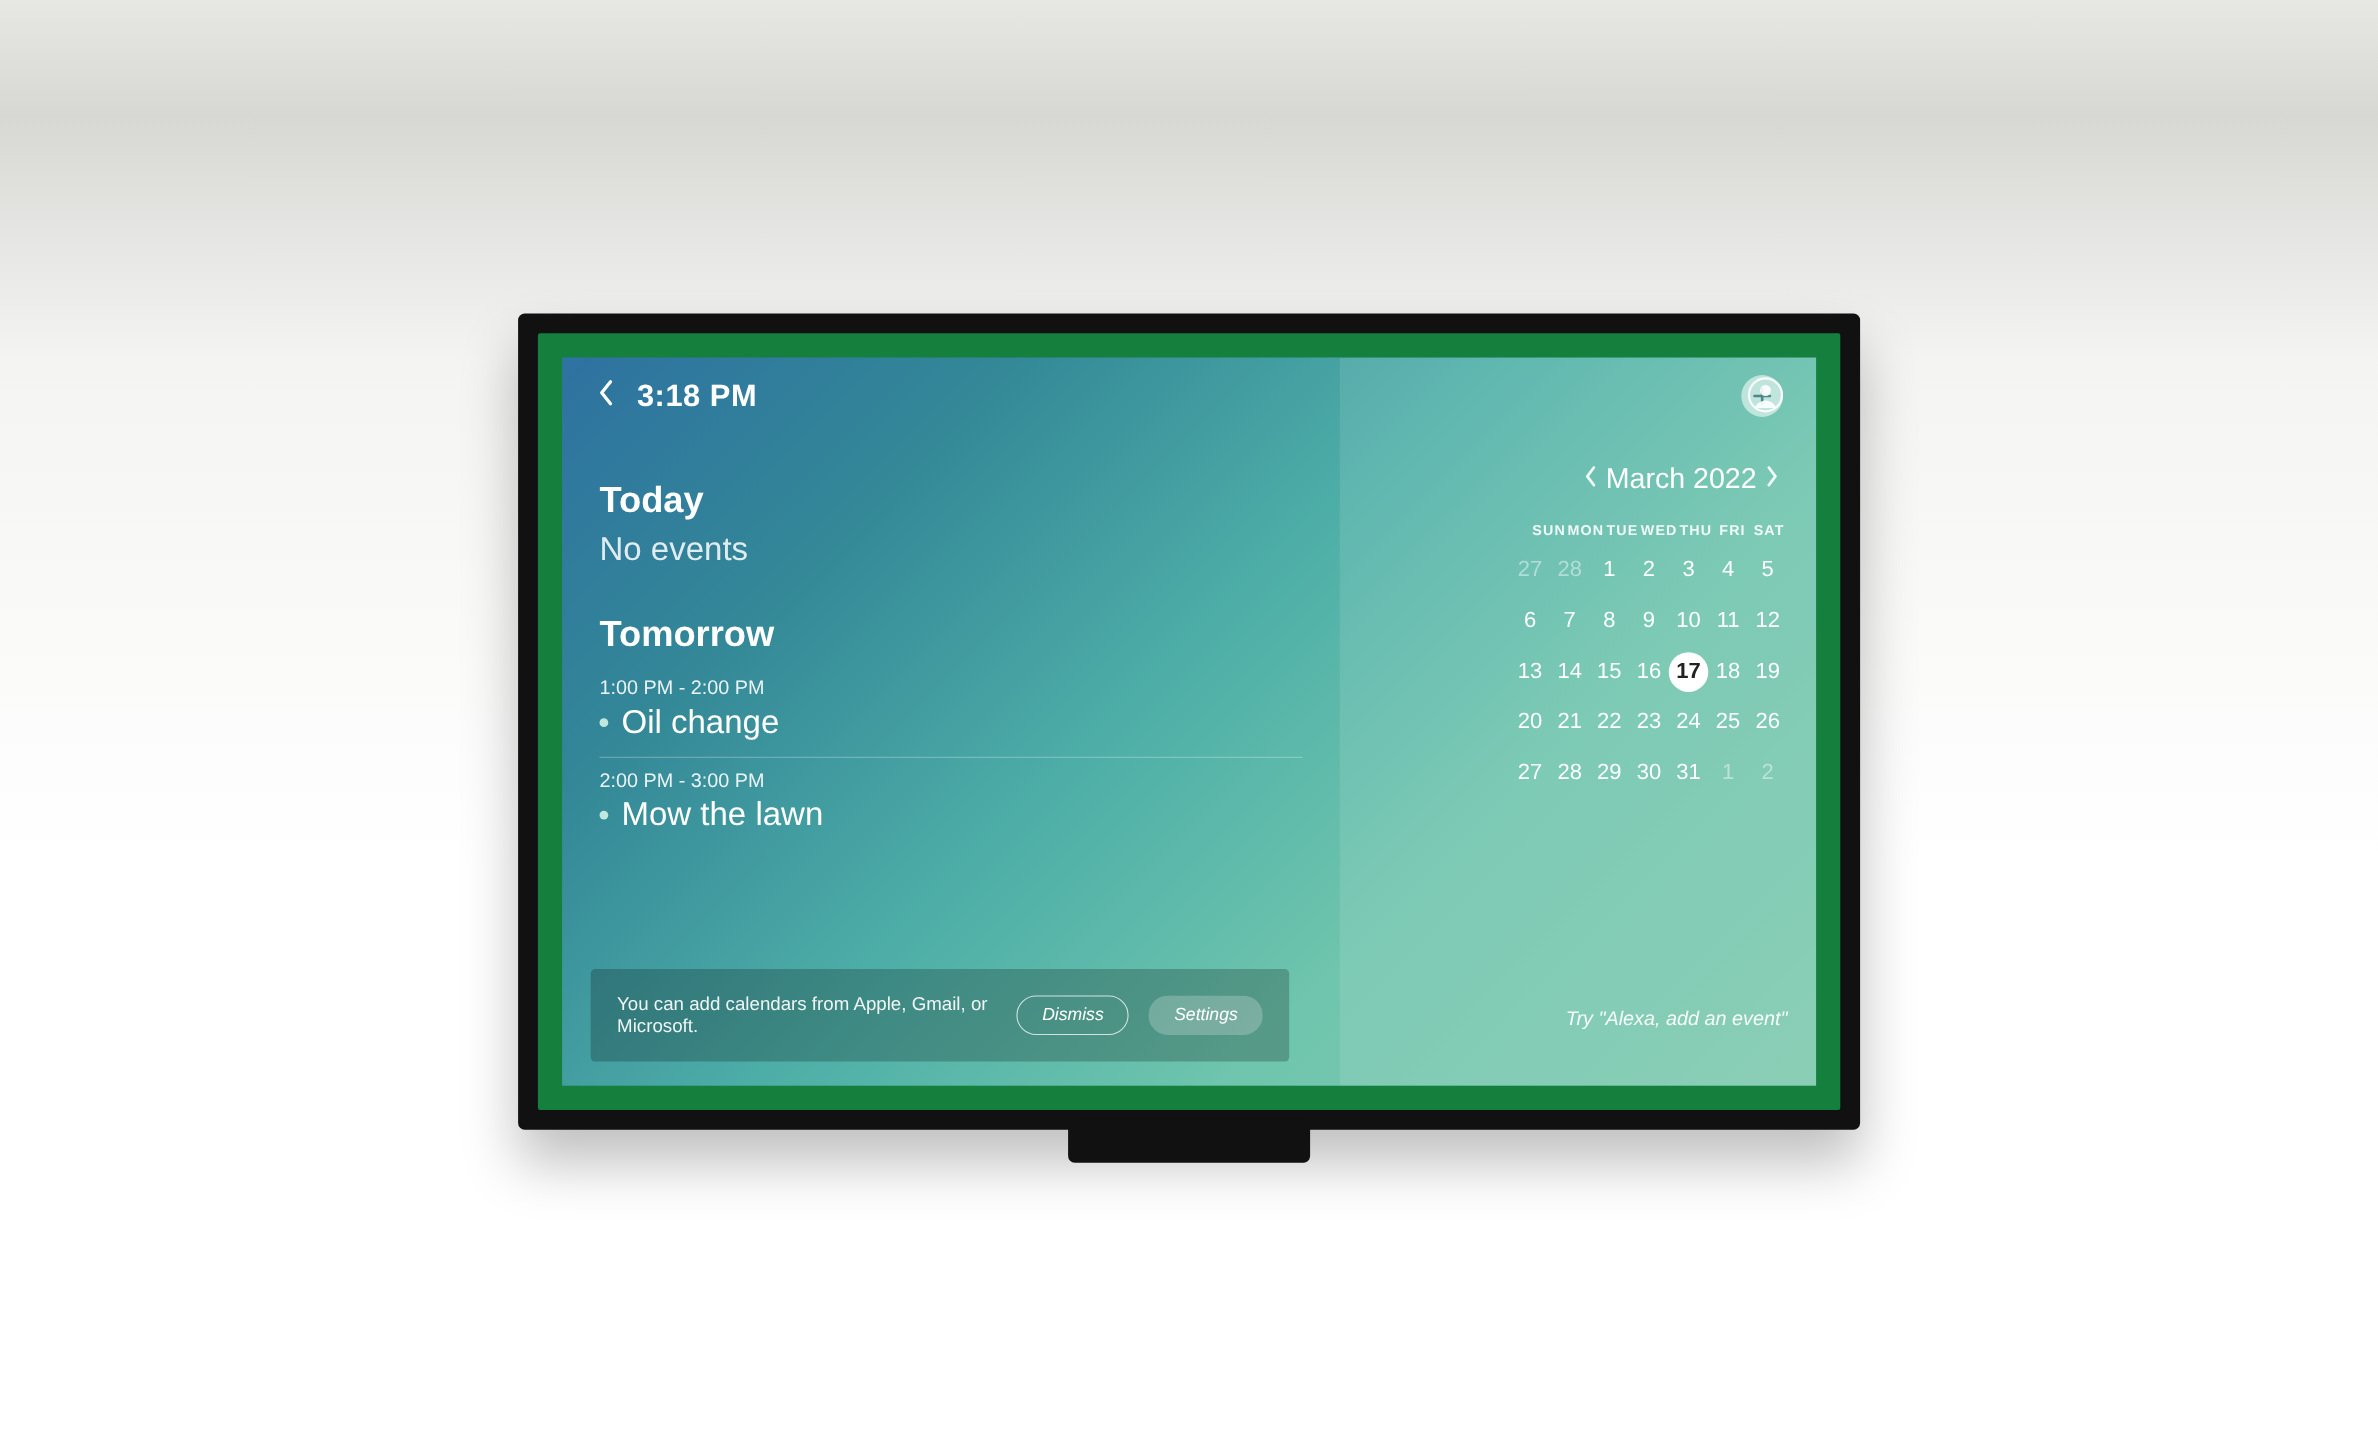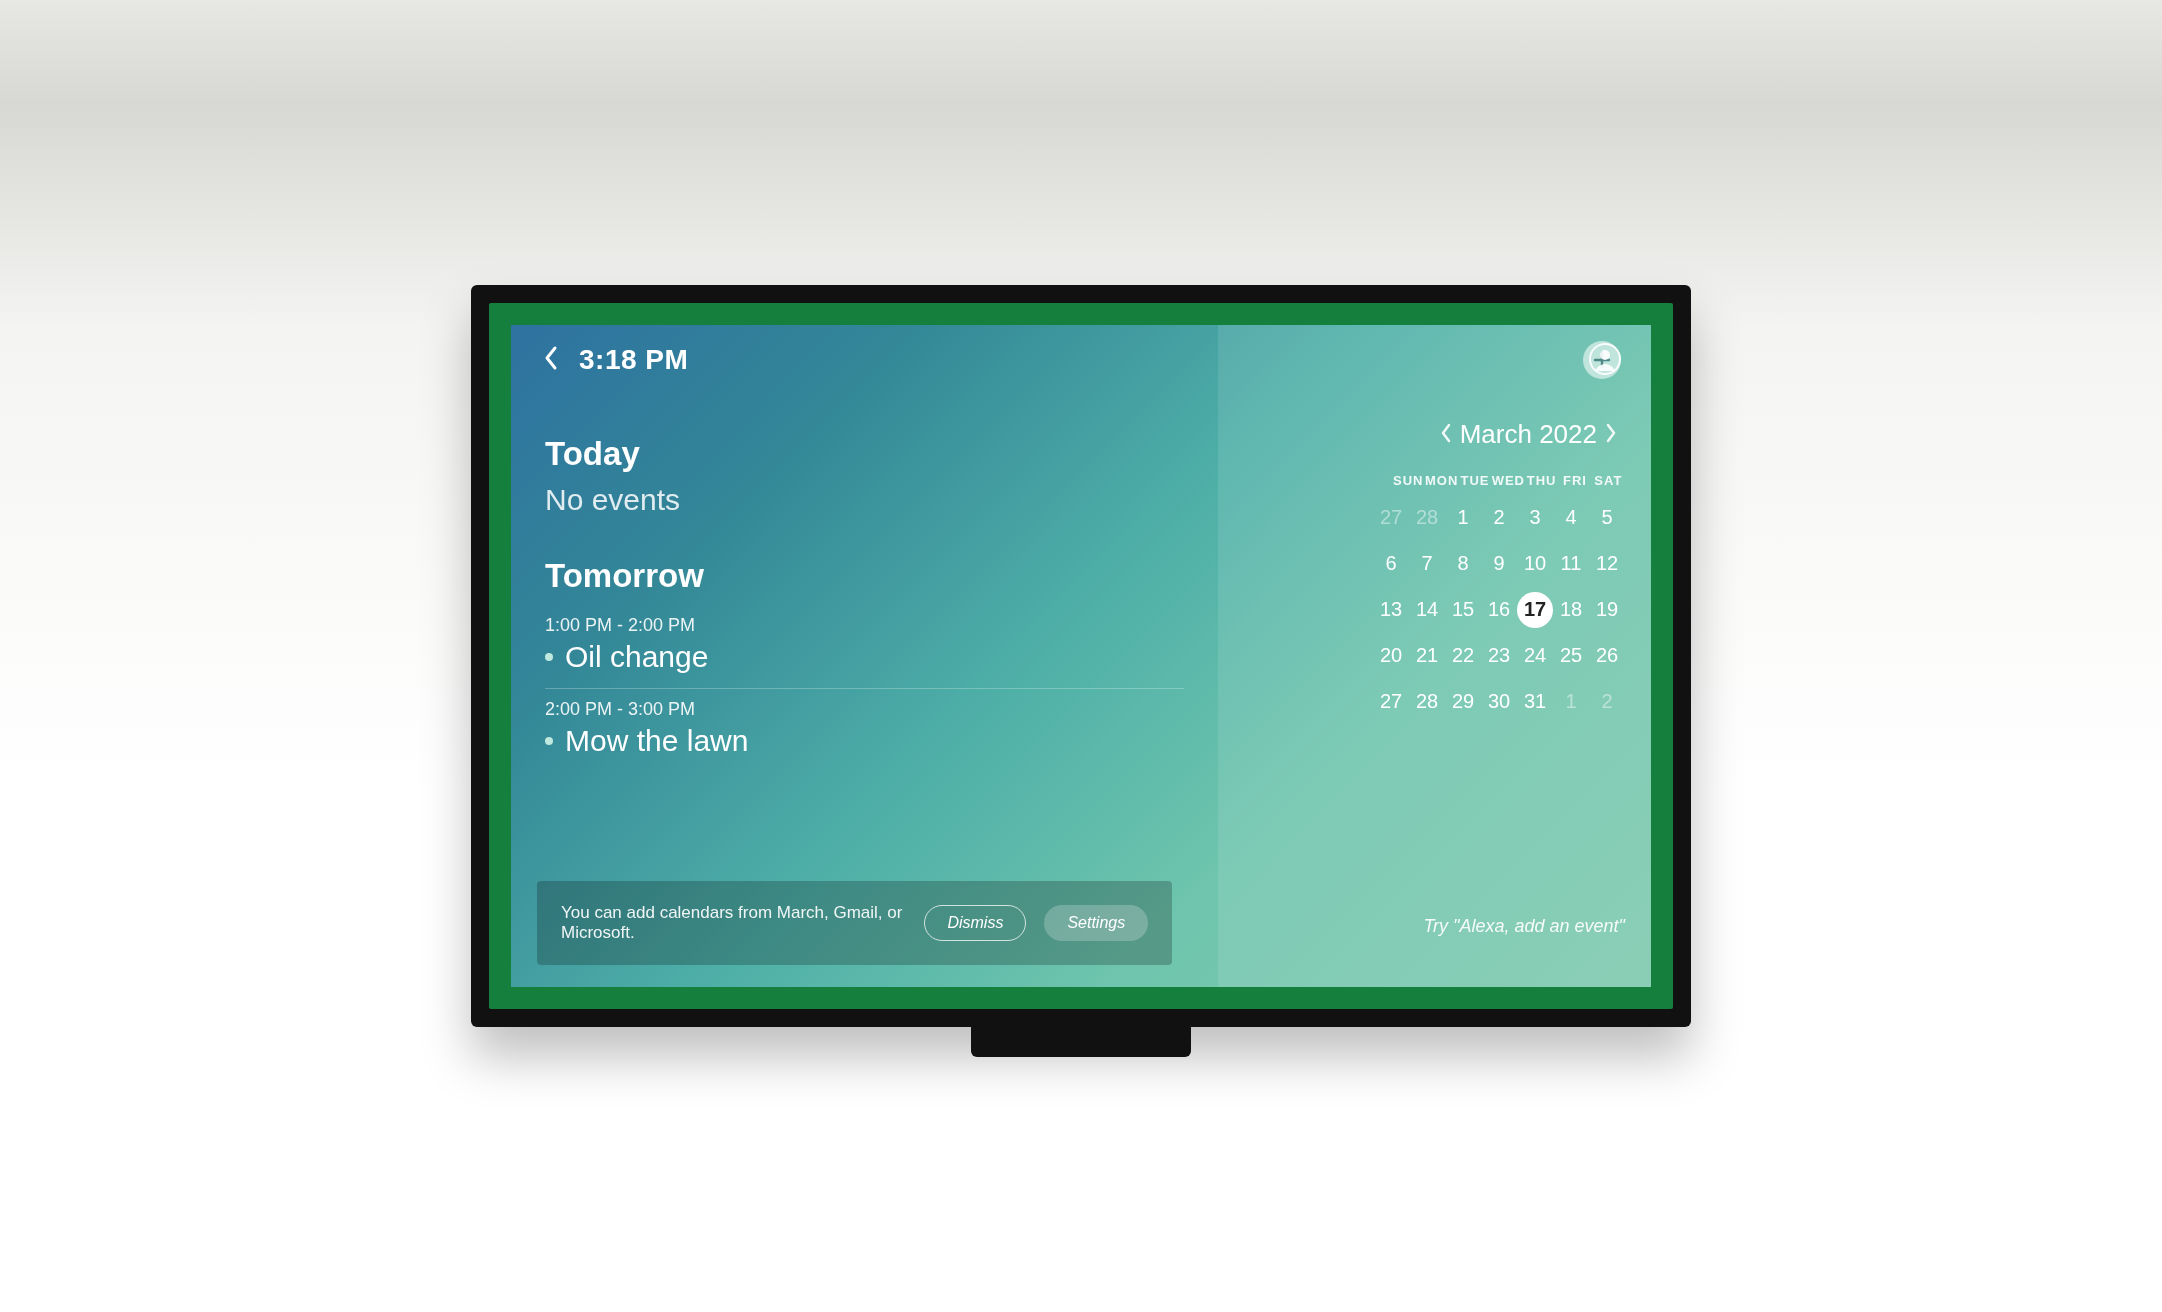--- a/index.html
+++ b/index.html
@@ -296,21 +296,21 @@
               <div class="day-cell">30</div>
               <div class="day-cell">31</div>
               <div class="day-cell muted">1</div>
               <div class="day-cell muted">2</div>
             </div>
           </div>
         <div class="hint">Try "Alexa, add an event"</div>
       </div>
 
       <div class="tip-banner">
-        <span class="tip-text">You can add calendars from March, Gmail, or Microsoft.</span>
+        <span class="tip-text">You can add calendars from Apple, Gmail, or Microsoft.</span>
         <span class="pill-btn">Dismiss</span>
         <span class="pill-btn filled">Settings</span>
       </div>
 
     </div>
   </div>
   <div class="device-stand"></div>
 </div>
 
 </body></html>

